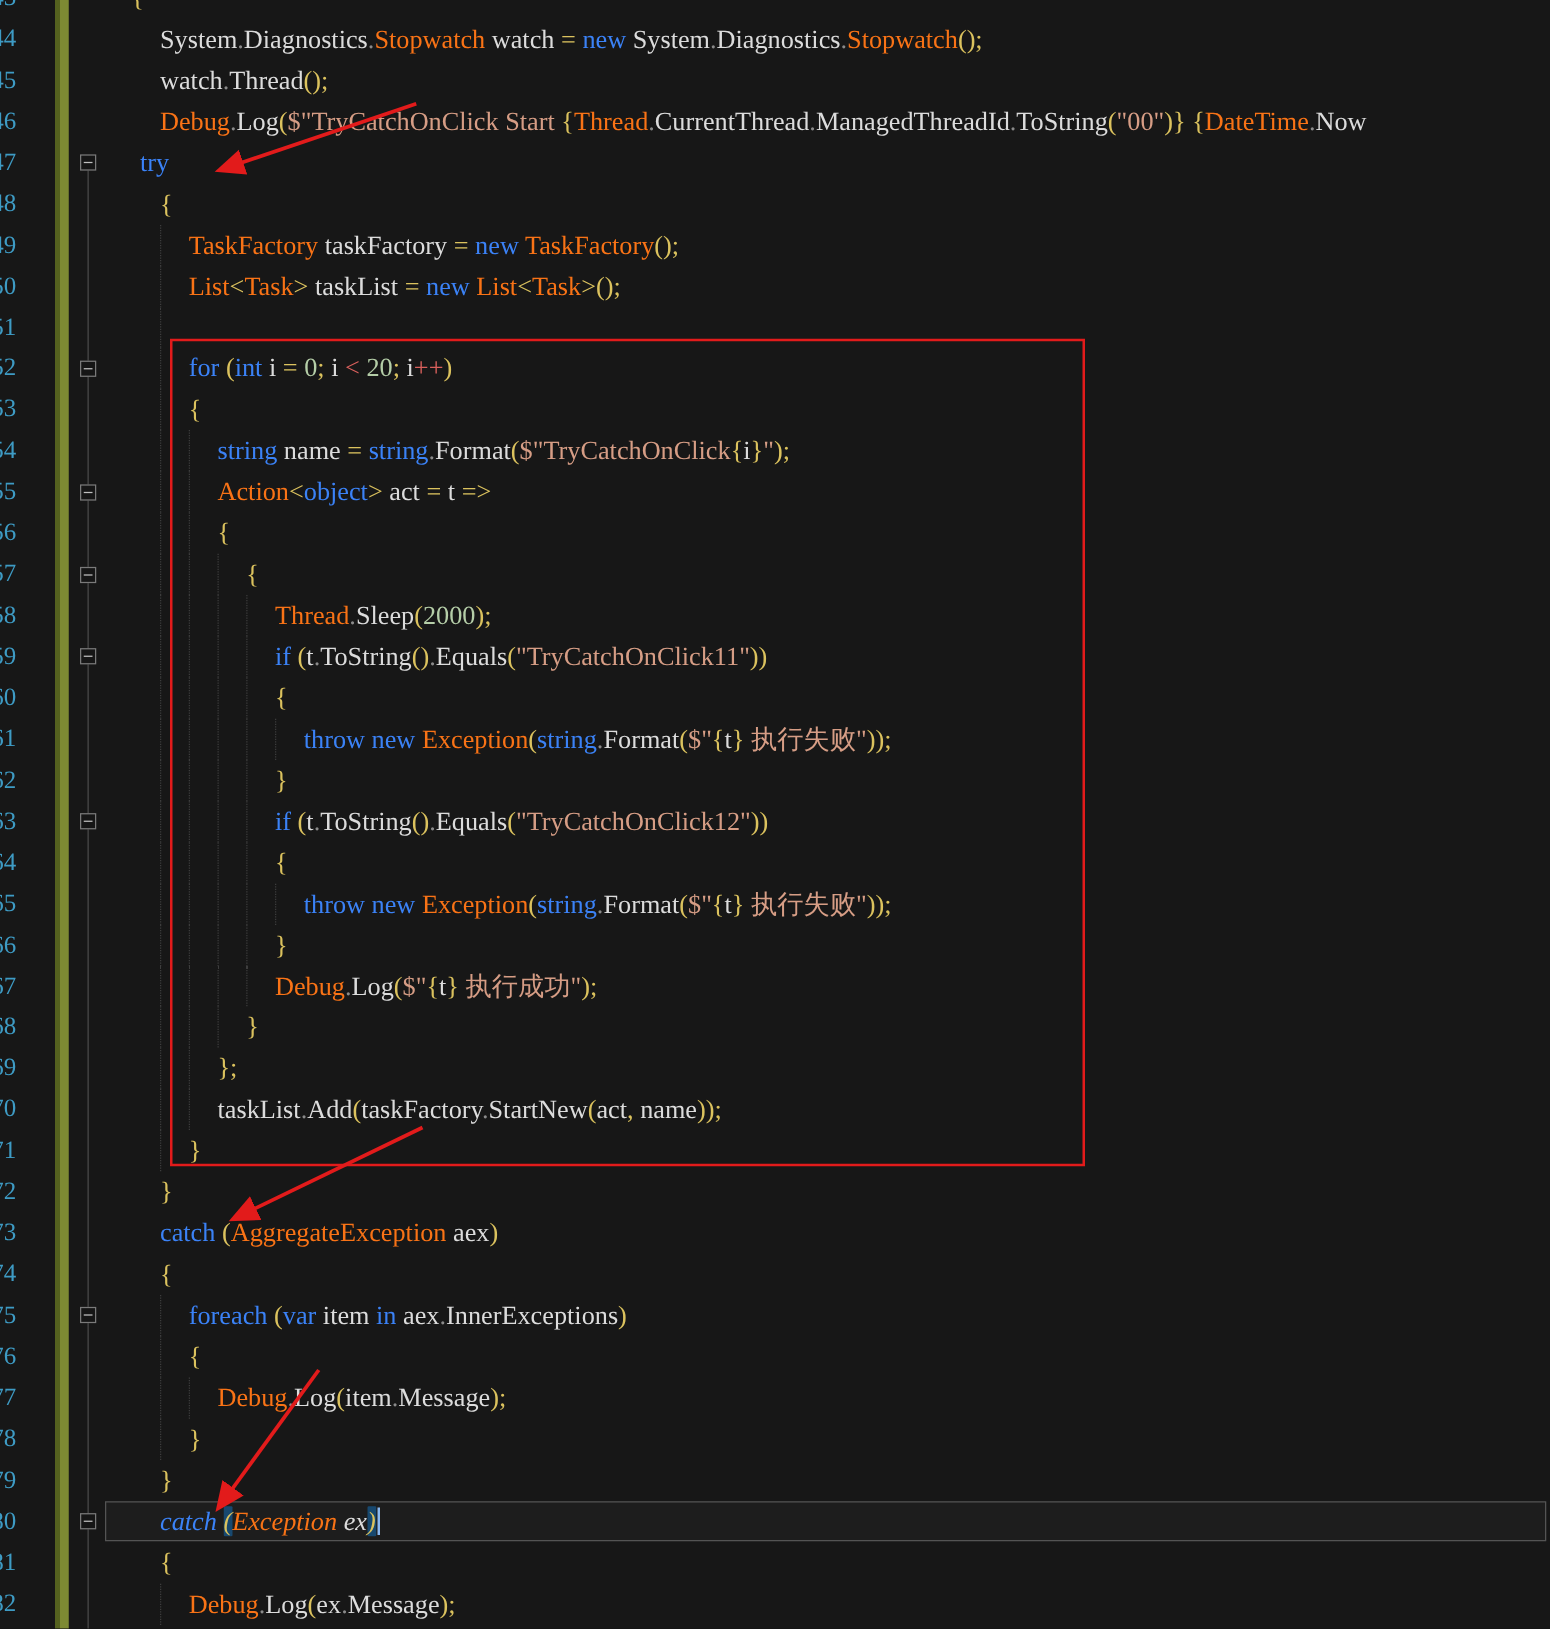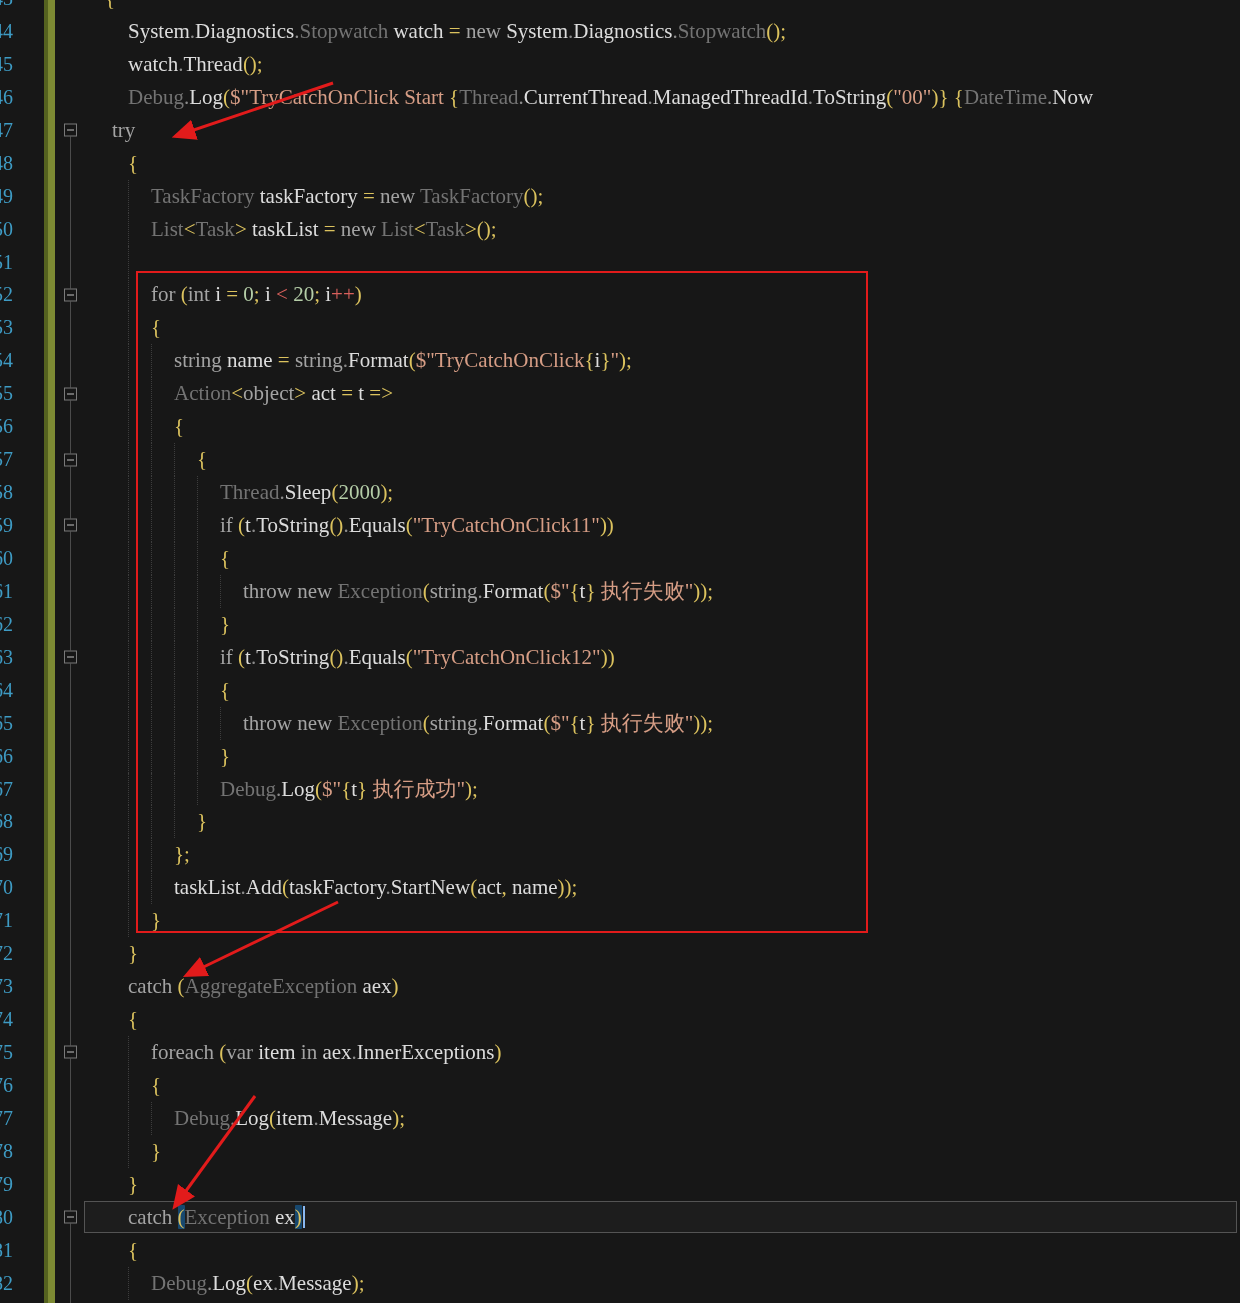--- a/index.html
+++ b/index.html
@@ -25,22 +25,22 @@
   .fold{position:absolute;left:64px;top:50%;transform:translateY(-50%);
     width:13px;height:13px;border:1px solid #7a7a7a;background:#161616;z-index:4;box-sizing:border-box;}
   .fold::after{content:"";position:absolute;left:2px;right:2px;top:5px;height:1px;background:#c0c0c0;}
   
   .guide{position:absolute;top:0;bottom:0;width:0;border-left:1px dotted #3d3d3d;z-index:0;}
   
   .cur-box{position:absolute;left:84px;right:3px;top:0;bottom:1px;border:1px solid #545454;background:#1d1d1d;z-index:1;}
   
   .caret{display:inline-block;width:2px;height:22px;background:#8ab8f0;vertical-align:-4px;margin-left:1px;}
   
-  .tk-k{color:#a3a3a3;}
-  .tk-ty{color:#737373;}
+  .tk-k{color:#3b82f6;}
+  .tk-ty{color:#f97316;}
   .tk-id{color:#DCDCDC;}
   .tk-p{color:#DBC25E;}
   .tk-dot{color:#8A8A8A;}
   .tk-s{color:#D69D85;}
   .tk-n{color:#B5CEA8;}
   .tk-opr{color:#D9605C;}
   .hl{background:#17486F;border-radius:1px;}
   
   .red-rect{position:absolute;border:2px solid #E21B1B;z-index:5;box-sizing:border-box;}
   .arrows{position:absolute;left:0;top:0;width:1240px;height:1303px;z-index:6;pointer-events:none;}
@@ -82,21 +82,21 @@
       <div class="row"><div class="guide" style="left: 128px;"></div><div class="guide" style="left: 151px;"></div><div class="code" style="padding-left: 174px;"><span class="tk-id">taskList</span><span class="tk-dot">.</span><span class="tk-id">Add</span><span class="tk-p">(</span><span class="tk-id">taskFactory</span><span class="tk-dot">.</span><span class="tk-id">StartNew</span><span class="tk-p">(</span><span class="tk-id">act</span><span class="tk-p">,</span><span class="tk-id"> name</span><span class="tk-p">));</span></div><div class="ln-clip"><div class="ln">70</div></div></div>
       <div class="row"><div class="guide" style="left: 128px;"></div><div class="code" style="padding-left: 151px;"><span class="tk-p">}</span></div><div class="ln-clip"><div class="ln">71</div></div></div>
       <div class="row"><div class="code" style="padding-left: 128px;"><span class="tk-p">}</span></div><div class="ln-clip"><div class="ln">72</div></div></div>
       <div class="row"><div class="code" style="padding-left: 128px;"><span class="tk-k">catch</span><span class="tk-id"> </span><span class="tk-p">(</span><span class="tk-ty">AggregateException</span><span class="tk-id"> aex</span><span class="tk-p">)</span></div><div class="ln-clip"><div class="ln">73</div></div></div>
       <div class="row"><div class="code" style="padding-left: 128px;"><span class="tk-p">{</span></div><div class="ln-clip"><div class="ln">74</div></div></div>
       <div class="row"><div class="guide" style="left: 128px;"></div><div class="code" style="padding-left: 151px;"><span class="tk-k">foreach</span><span class="tk-id"> </span><span class="tk-p">(</span><span class="tk-k">var</span><span class="tk-id"> item </span><span class="tk-k">in</span><span class="tk-id"> aex</span><span class="tk-dot">.</span><span class="tk-id">InnerExceptions</span><span class="tk-p">)</span></div><div class="ln-clip"><div class="ln">75</div></div><div class="fold"></div></div>
       <div class="row"><div class="guide" style="left: 128px;"></div><div class="code" style="padding-left: 151px;"><span class="tk-p">{</span></div><div class="ln-clip"><div class="ln">76</div></div></div>
       <div class="row"><div class="guide" style="left: 128px;"></div><div class="guide" style="left: 151px;"></div><div class="code" style="padding-left: 174px;"><span class="tk-ty">Debug</span><span class="tk-dot">.</span><span class="tk-id">Log</span><span class="tk-p">(</span><span class="tk-id">item</span><span class="tk-dot">.</span><span class="tk-id">Message</span><span class="tk-p">);</span></div><div class="ln-clip"><div class="ln">77</div></div></div>
       <div class="row"><div class="guide" style="left: 128px;"></div><div class="code" style="padding-left: 151px;"><span class="tk-p">}</span></div><div class="ln-clip"><div class="ln">78</div></div></div>
       <div class="row"><div class="code" style="padding-left: 128px;"><span class="tk-p">}</span></div><div class="ln-clip"><div class="ln">79</div></div></div>
-      <div class="row"><div class="cur-box"></div><div class="code" style="padding-left: 128px;"><span class="tk-k">catch</span><span class="tk-id"> </span><span class="tk-p hl">(</span><span class="tk-ty">Exception</span><span class="tk-id"> ex</span><span class="tk-p hl">)</span><span class="caret"></span></div><div class="ln-clip"><div class="ln">80</div></div><div class="fold"></div></div>
+      <div class="row"><div class="cur-box"></div><div class="code" style="padding-left: 128px; font-style: italic;"><span class="tk-k">catch</span><span class="tk-id"> </span><span class="tk-p hl">(</span><span class="tk-ty">Exception</span><span class="tk-id"> ex</span><span class="tk-p hl">)</span><span class="caret"></span></div><div class="ln-clip"><div class="ln">80</div></div><div class="fold"></div></div>
       <div class="row"><div class="code" style="padding-left: 128px;"><span class="tk-p">{</span></div><div class="ln-clip"><div class="ln">81</div></div></div>
       <div class="row"><div class="guide" style="left: 128px;"></div><div class="code" style="padding-left: 151px;"><span class="tk-ty">Debug</span><span class="tk-dot">.</span><span class="tk-id">Log</span><span class="tk-p">(</span><span class="tk-id">ex</span><span class="tk-dot">.</span><span class="tk-id">Message</span><span class="tk-p">);</span></div><div class="ln-clip"><div class="ln">82</div></div></div>
     </div>
   <div class="red-rect" id="red-rect" style="left: 136px; top: 271px; width: 732px; height: 662px;"></div>
   <svg class="arrows" id="arrow-layer">
     <defs>
       <marker id="ah" markerWidth="10" markerHeight="10" refX="6.5" refY="3.5" orient="auto">
         <path d="M0,0 L8,3.5 L0,7 Z" fill="#E21B1B"></path>
       </marker>
     </defs>

